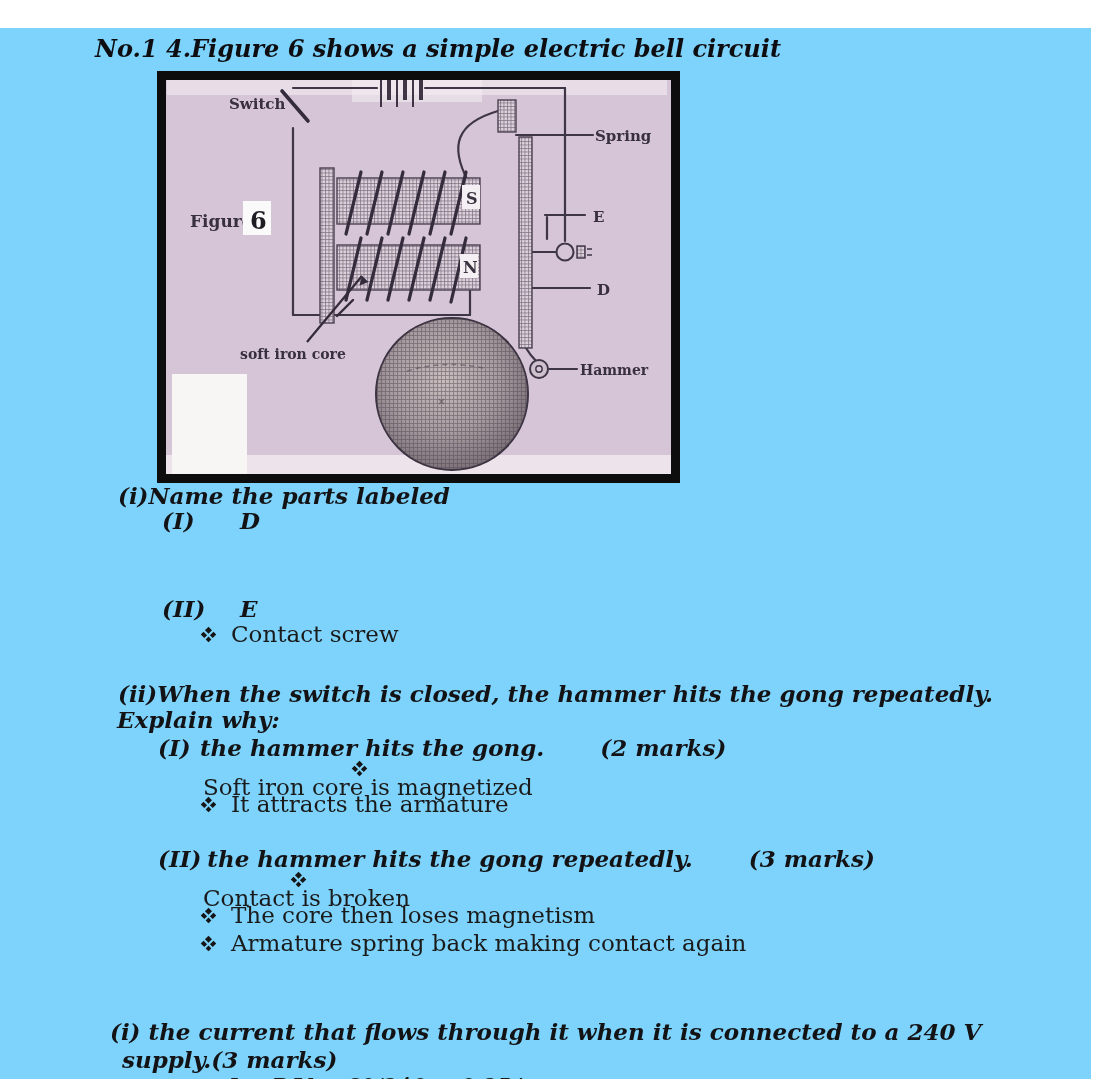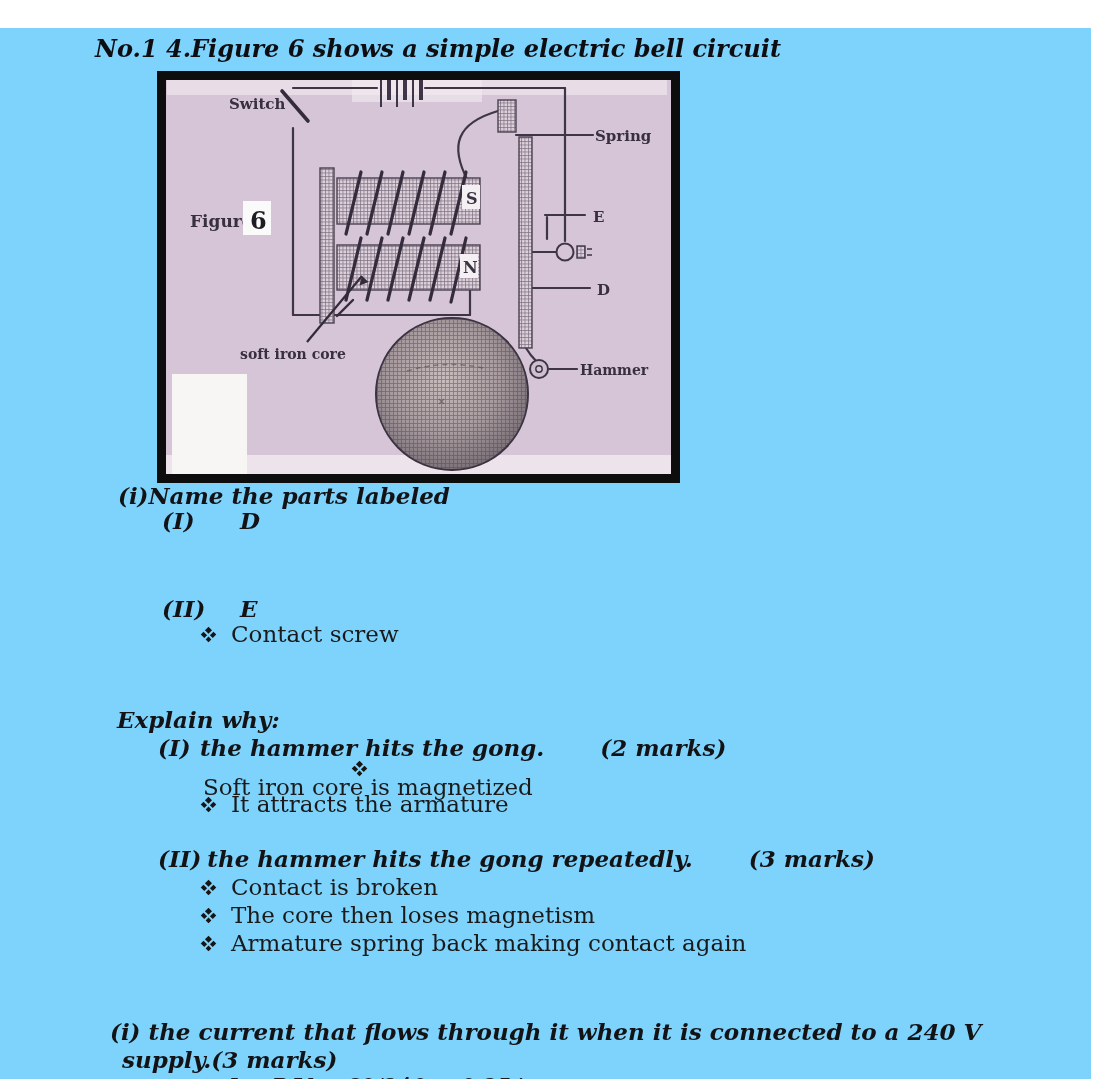--- a/index.html
+++ b/index.html
@@ -160,20 +160,21 @@
   <div class="bullet-row" style="left:203px;top:593px;">
     <span class="bullet">
         <i></i>
         <i></i>
         <i></i>
         <i></i>
       </span>
     <span class="ans">Contact screw</span>
   </div>
 
+  <div class="abs hbi" style="left:118px;top:652px;">(ii)When the switch is closed, the hammer hits the gong repeatedly.</div>
   <div class="abs hbi" style="left:117px;top:678px;">Explain why:</div>
 
   <div class="abs hbi" style="left:158px;top:706px;">
     <span class="roman2">(I)</span><span>the hammer hits the gong.</span><span class="marks">(2 marks)</span>
   </div>
   <div class="bullet-row" style="left:203px;top:735px;flex-direction:column;">
     <span class="bullet">
         <i></i>
         <i></i>
         <i></i>
@@ -187,21 +188,21 @@
         <i></i>
         <i></i>
         <i></i>
       </span>
     <span class="ans">It attracts the armature</span>
   </div>
 
   <div class="abs hbi" style="left:158px;top:817px;">
     <span class="roman2">(II)</span><span>the hammer hits the gong repeatedly.</span><span class="marks">(3 marks)</span>
   </div>
-  <div class="bullet-row" style="left:203px;top:846px;">
+  <div class="bullet-row" style="left:203px;top:846px;flex-direction:column;">
     <span class="bullet">
         <i></i>
         <i></i>
         <i></i>
         <i></i>
       </span>
     <span class="ans">Contact is broken</span>
   </div>
   <div class="bullet-row" style="left:203px;top:874px;">
     <span class="bullet">

